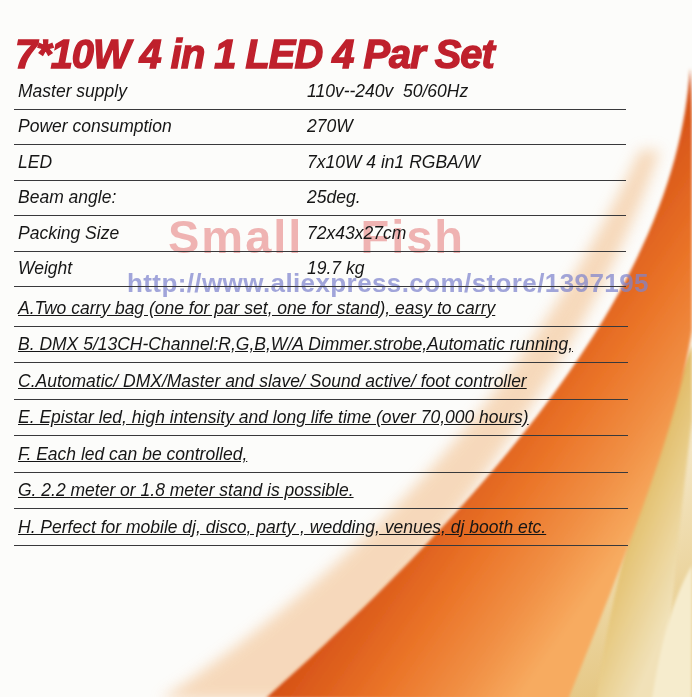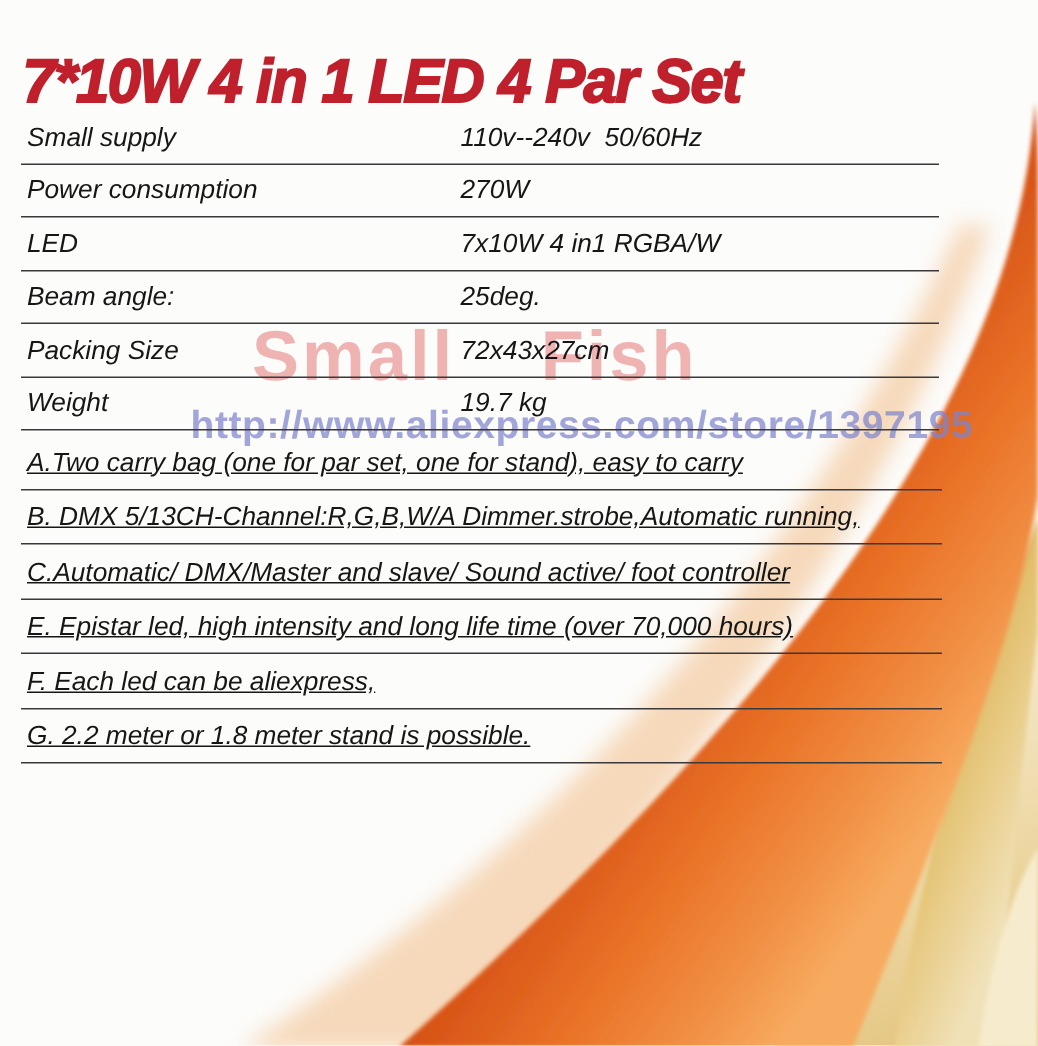--- a/index.html
+++ b/index.html
@@ -164,21 +164,21 @@
     <div class="wm-name">Small Fish</div>
     <div class="wm-url">http://www.aliexpress.com/store/1397195</div>
   </div>
 
   <div class="content">
 
     <h1 class="doc-title">7*10W 4 in 1 LED 4 Par Set</h1>
 
     <div class="spec-table">
       <div class="spec-row">
-        <span class="spec-label">Small supply</span>
+        <span class="spec-label">Master supply</span>
         <span class="spec-value">110v--240v  50/60Hz</span>
       </div>
       <div class="spec-row">
         <span class="spec-label">Power consumption</span>
         <span class="spec-value">270W</span>
       </div>
       <div class="spec-row">
         <span class="spec-label">LED</span>
         <span class="spec-value">7x10W 4 in1 RGBA/W</span>
       </div>
@@ -194,18 +194,19 @@
         <span class="spec-label">Weight</span>
         <span class="spec-value">19.7 kg</span>
       </div>
     </div>
 
     <ul class="feature-list">
       <li class="feature-item">A.Two carry bag (one for par set, one for stand), easy to carry</li>
       <li class="feature-item">B. DMX 5/13CH-Channel:R,G,B,W/A Dimmer.strobe,Automatic running,</li>
       <li class="feature-item">C.Automatic/ DMX/Master and slave/ Sound active/ foot controller</li>
       <li class="feature-item">E. Epistar led, high intensity and long life time (over 70,000 hours)</li>
-      <li class="feature-item">F. Each led can be aliexpress,</li>
+      <li class="feature-item">F. Each led can be controlled,</li>
       <li class="feature-item">G. 2.2 meter or 1.8 meter stand is possible.</li>
+      <li class="feature-item">H. Perfect for mobile dj, disco, party , wedding, venues, dj booth etc.</li>
     </ul>
 
   </div>
 </div>
 
 </body></html>

